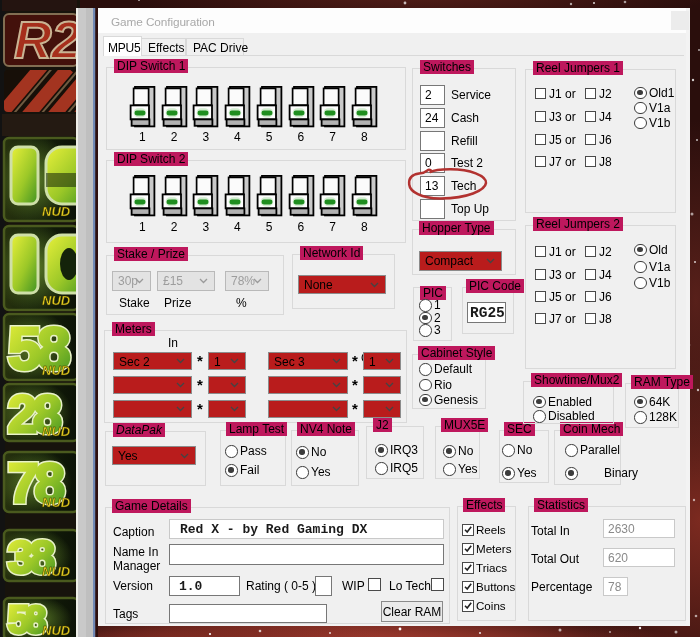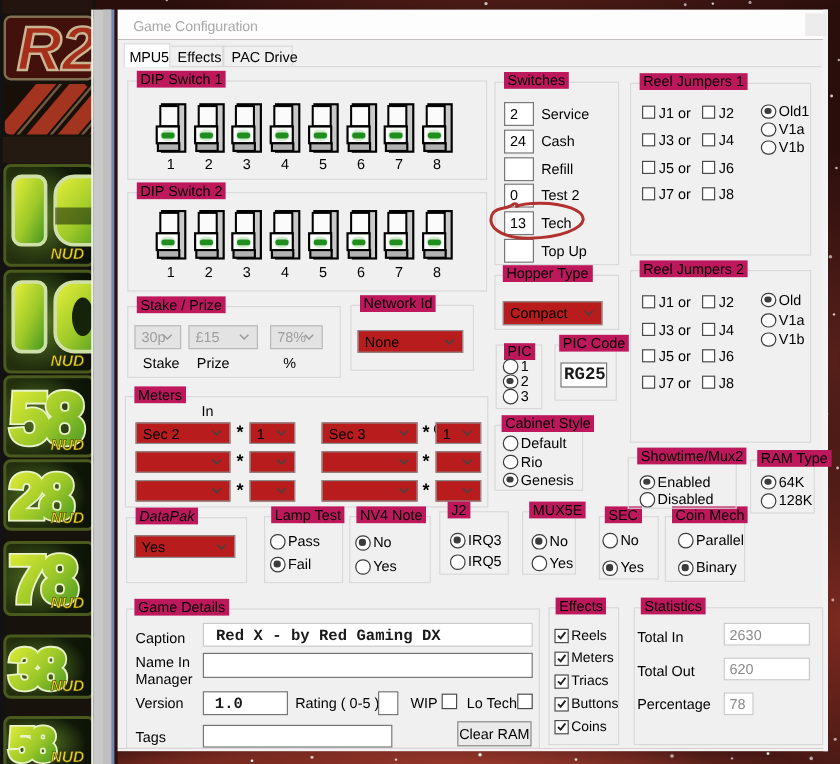--- a/index.html
+++ b/index.html
@@ -466,21 +466,21 @@
 <div class="grplbl" style="left:504px;top:422px;">SEC</div>
 <div class="rad" style="left:502px;top:444px;"></div>
 <div class="lbl" style="left:517px;top:443px;">No</div>
 <div class="rad sel" style="left:502px;top:467px;"></div>
 <div class="lbl" style="left:517px;top:466px;">Yes</div>
 <div class="grp" style="left:554px;top:430px;width:67px;height:55px;"></div>
 <div class="grplbl" style="left:560px;top:422px;">Coin Mech</div>
 <div class="rad" style="left:565px;top:444px;"></div>
 <div class="lbl" style="left:580px;top:443px;">Parallel</div>
 <div class="rad sel" style="left:565px;top:467px;"></div>
-<div class="lbl" style="left:580px;top:466px;">Binary</div>
+<div class="lbl" style="left:604px;top:466px;">Binary</div>
 <div class="grp" style="left:412px;top:68px;width:104px;height:153px;"></div>
 <div class="grplbl" style="left:420px;top:60px;">Switches</div>
 <div class="tb" style="left:420px;top:85px;width:25px;height:20px;">2</div>
 <div class="lbl" style="left:451px;top:88px;">Service</div>
 <div class="tb" style="left:420px;top:108px;width:25px;height:20px;">24</div>
 <div class="lbl" style="left:451px;top:111px;">Cash</div>
 <div class="tb" style="left:420px;top:130.5px;width:25px;height:20px;"></div>
 <div class="lbl" style="left:451px;top:133.5px;">Refill</div>
 <div class="tb" style="left:420px;top:153px;width:25px;height:20px;">0</div>
 <div class="lbl" style="left:451px;top:156px;">Test 2</div>

